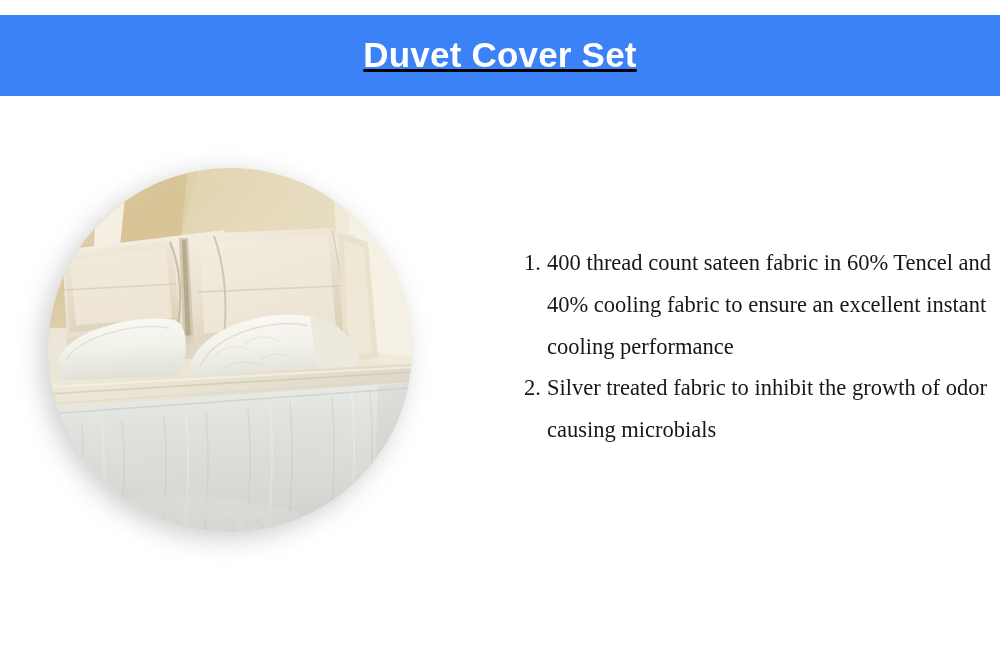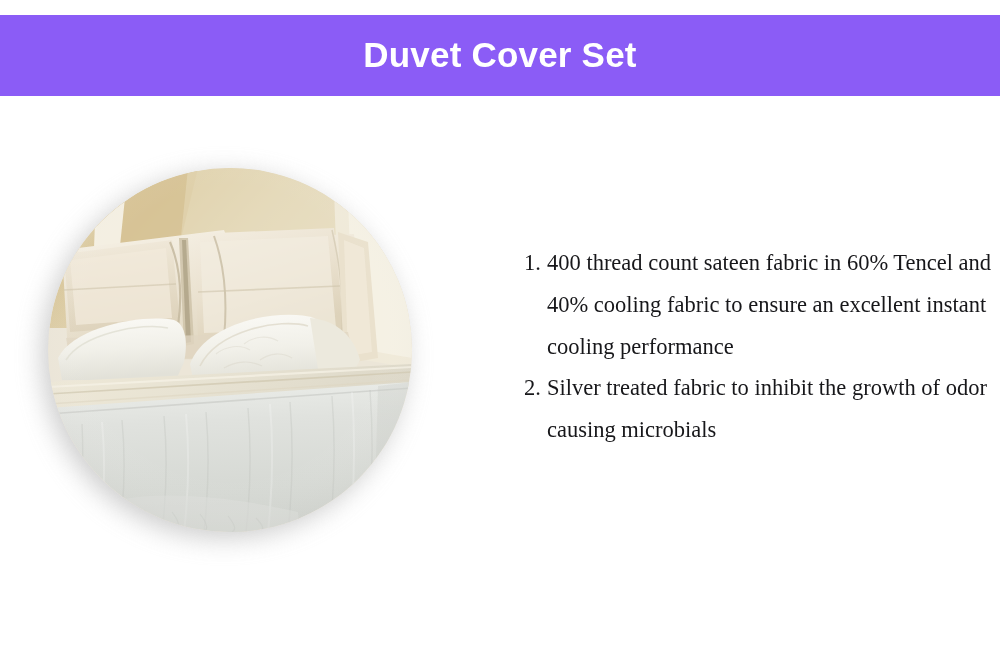--- a/index.html
+++ b/index.html
@@ -113,21 +113,21 @@
   }
   .feature-text {
     display: block;
   }
 </style>
 </head>
 <body style="background: rgb(255, 255, 255);">
 
 <div id="slide">
 
-  <div id="header-band" style="background: #8b5cf6;">
+  <div id="header-band" style="background: #3b82f6; text-decoration: underline;">
     <h1 id="page-title" style="color: rgb(255, 255, 255);">Duvet Cover Set</h1>
   </div>
 
   <div id="photo-wrap">
     <div id="photo-shadow" style="background: rgb(185, 185, 185);"></div>
     <div id="product-photo" aria-label="Bed with cream leather headboard, white pillows and a white duvet cover set" role="img">
       <svg viewBox="0 0 364 364" xmlns="http://www.w3.org/2000/svg" aria-hidden="true">
         <defs>
           <clipPath id="circClip">
             <circle cx="182" cy="182" r="182"></circle>

